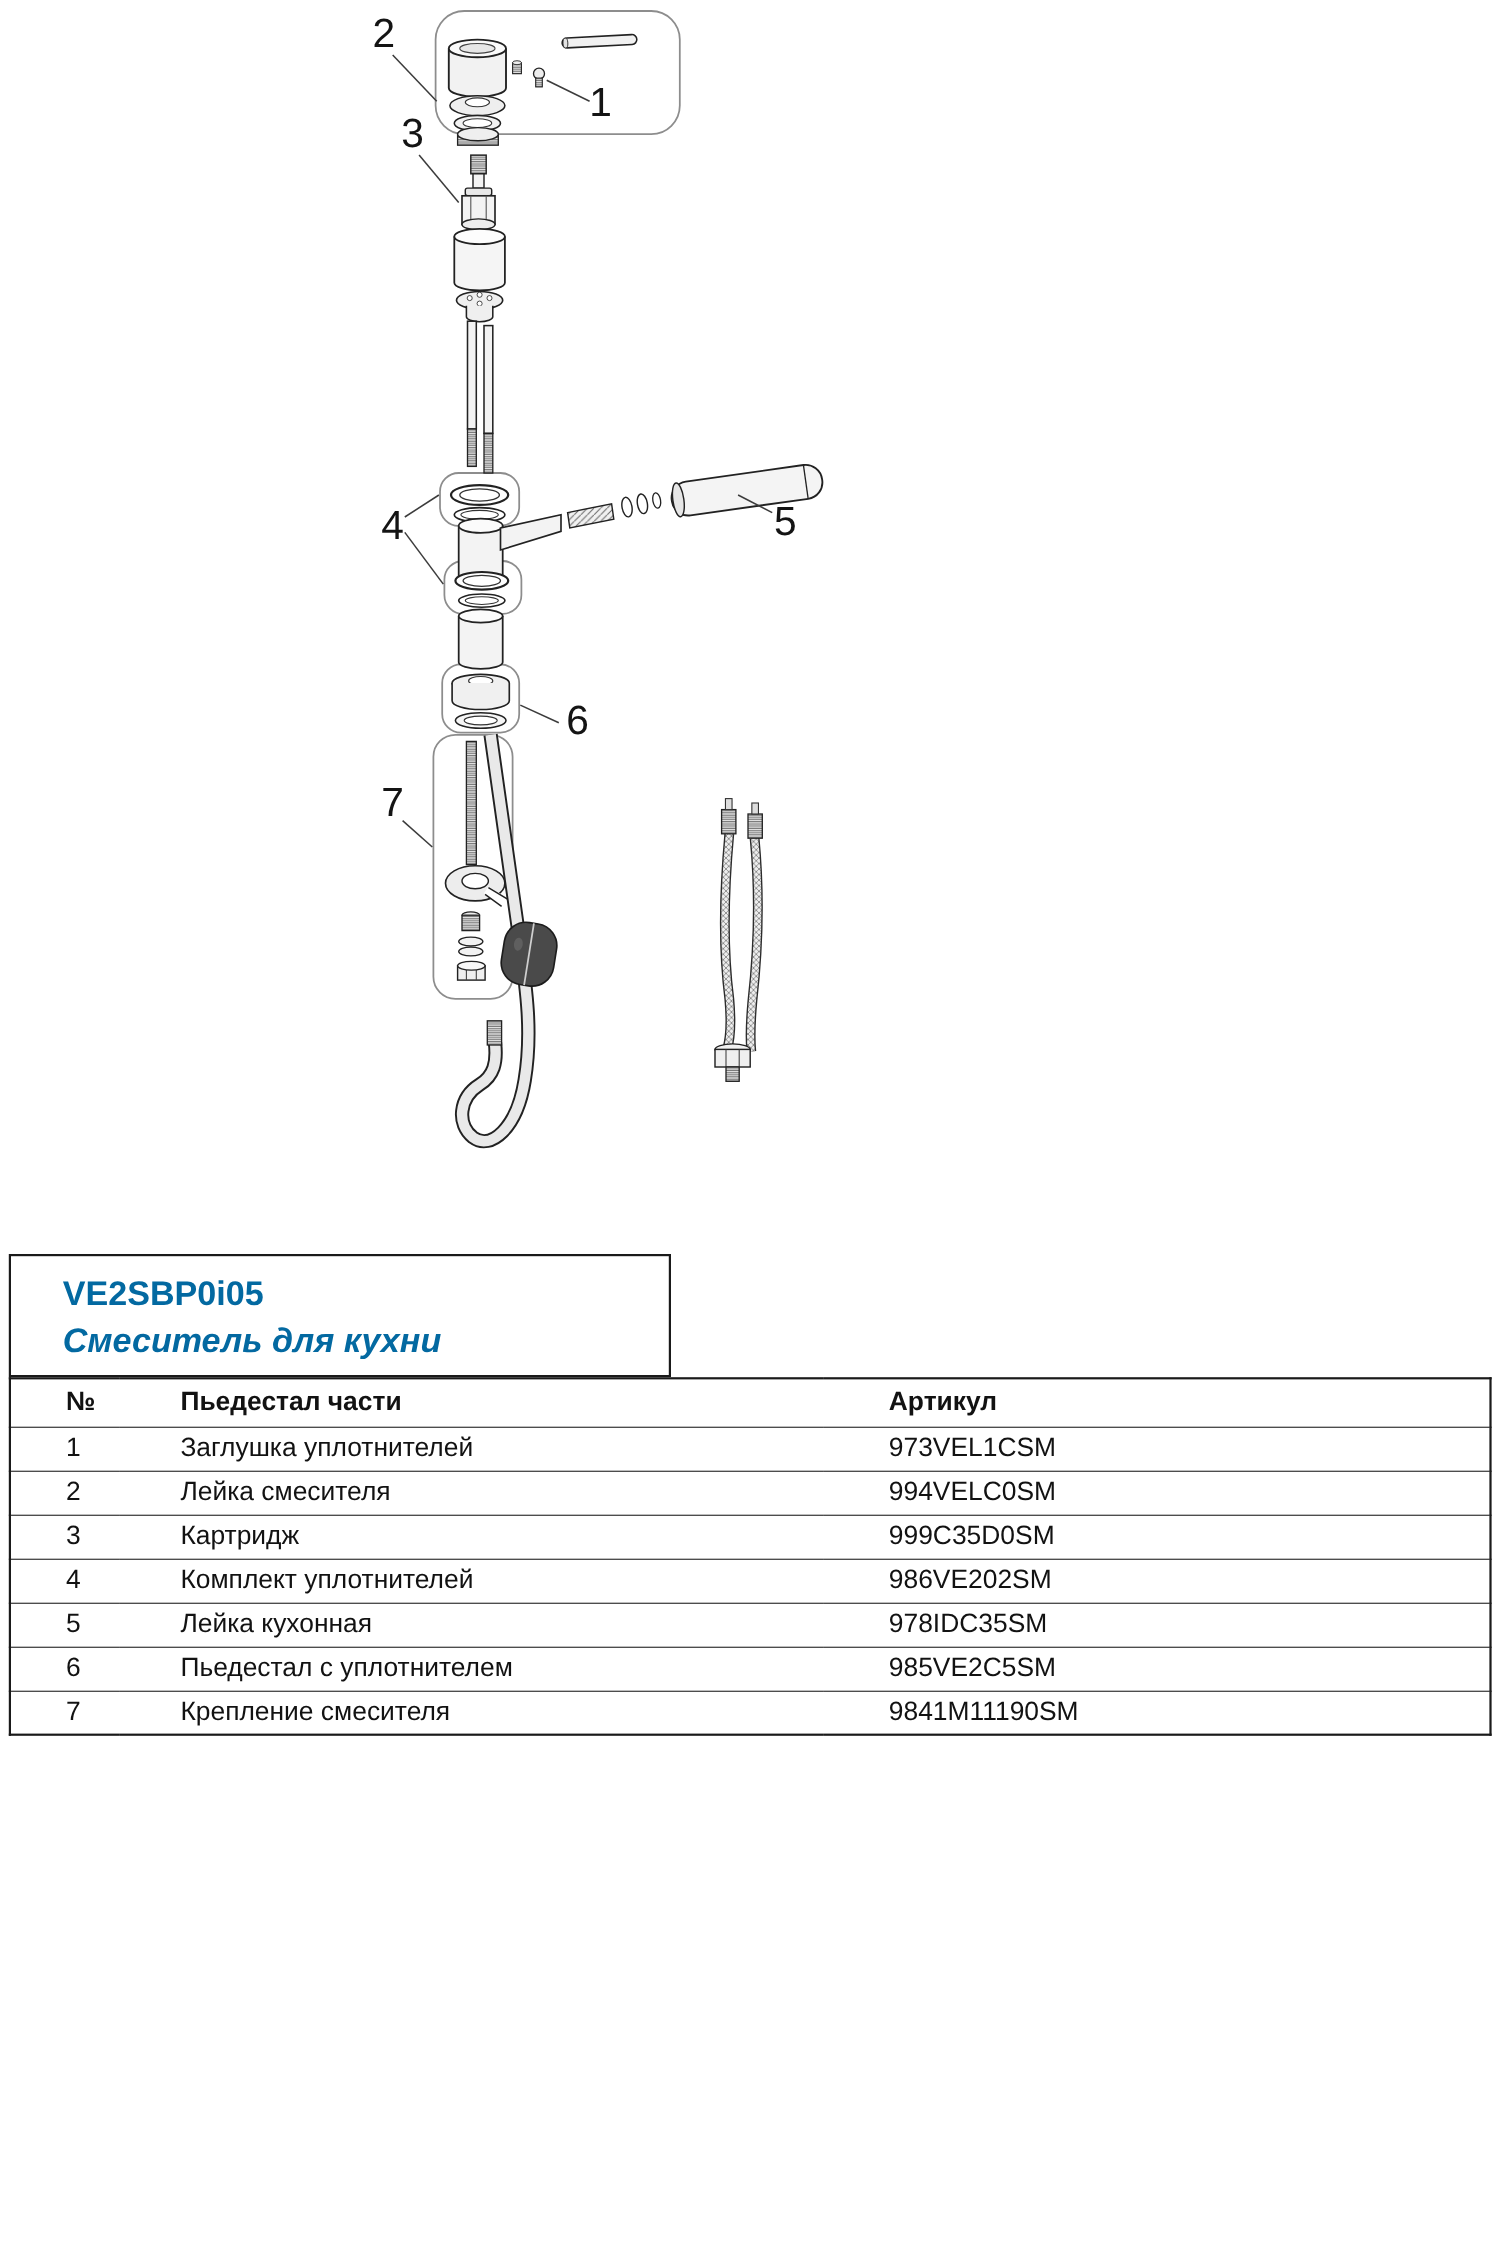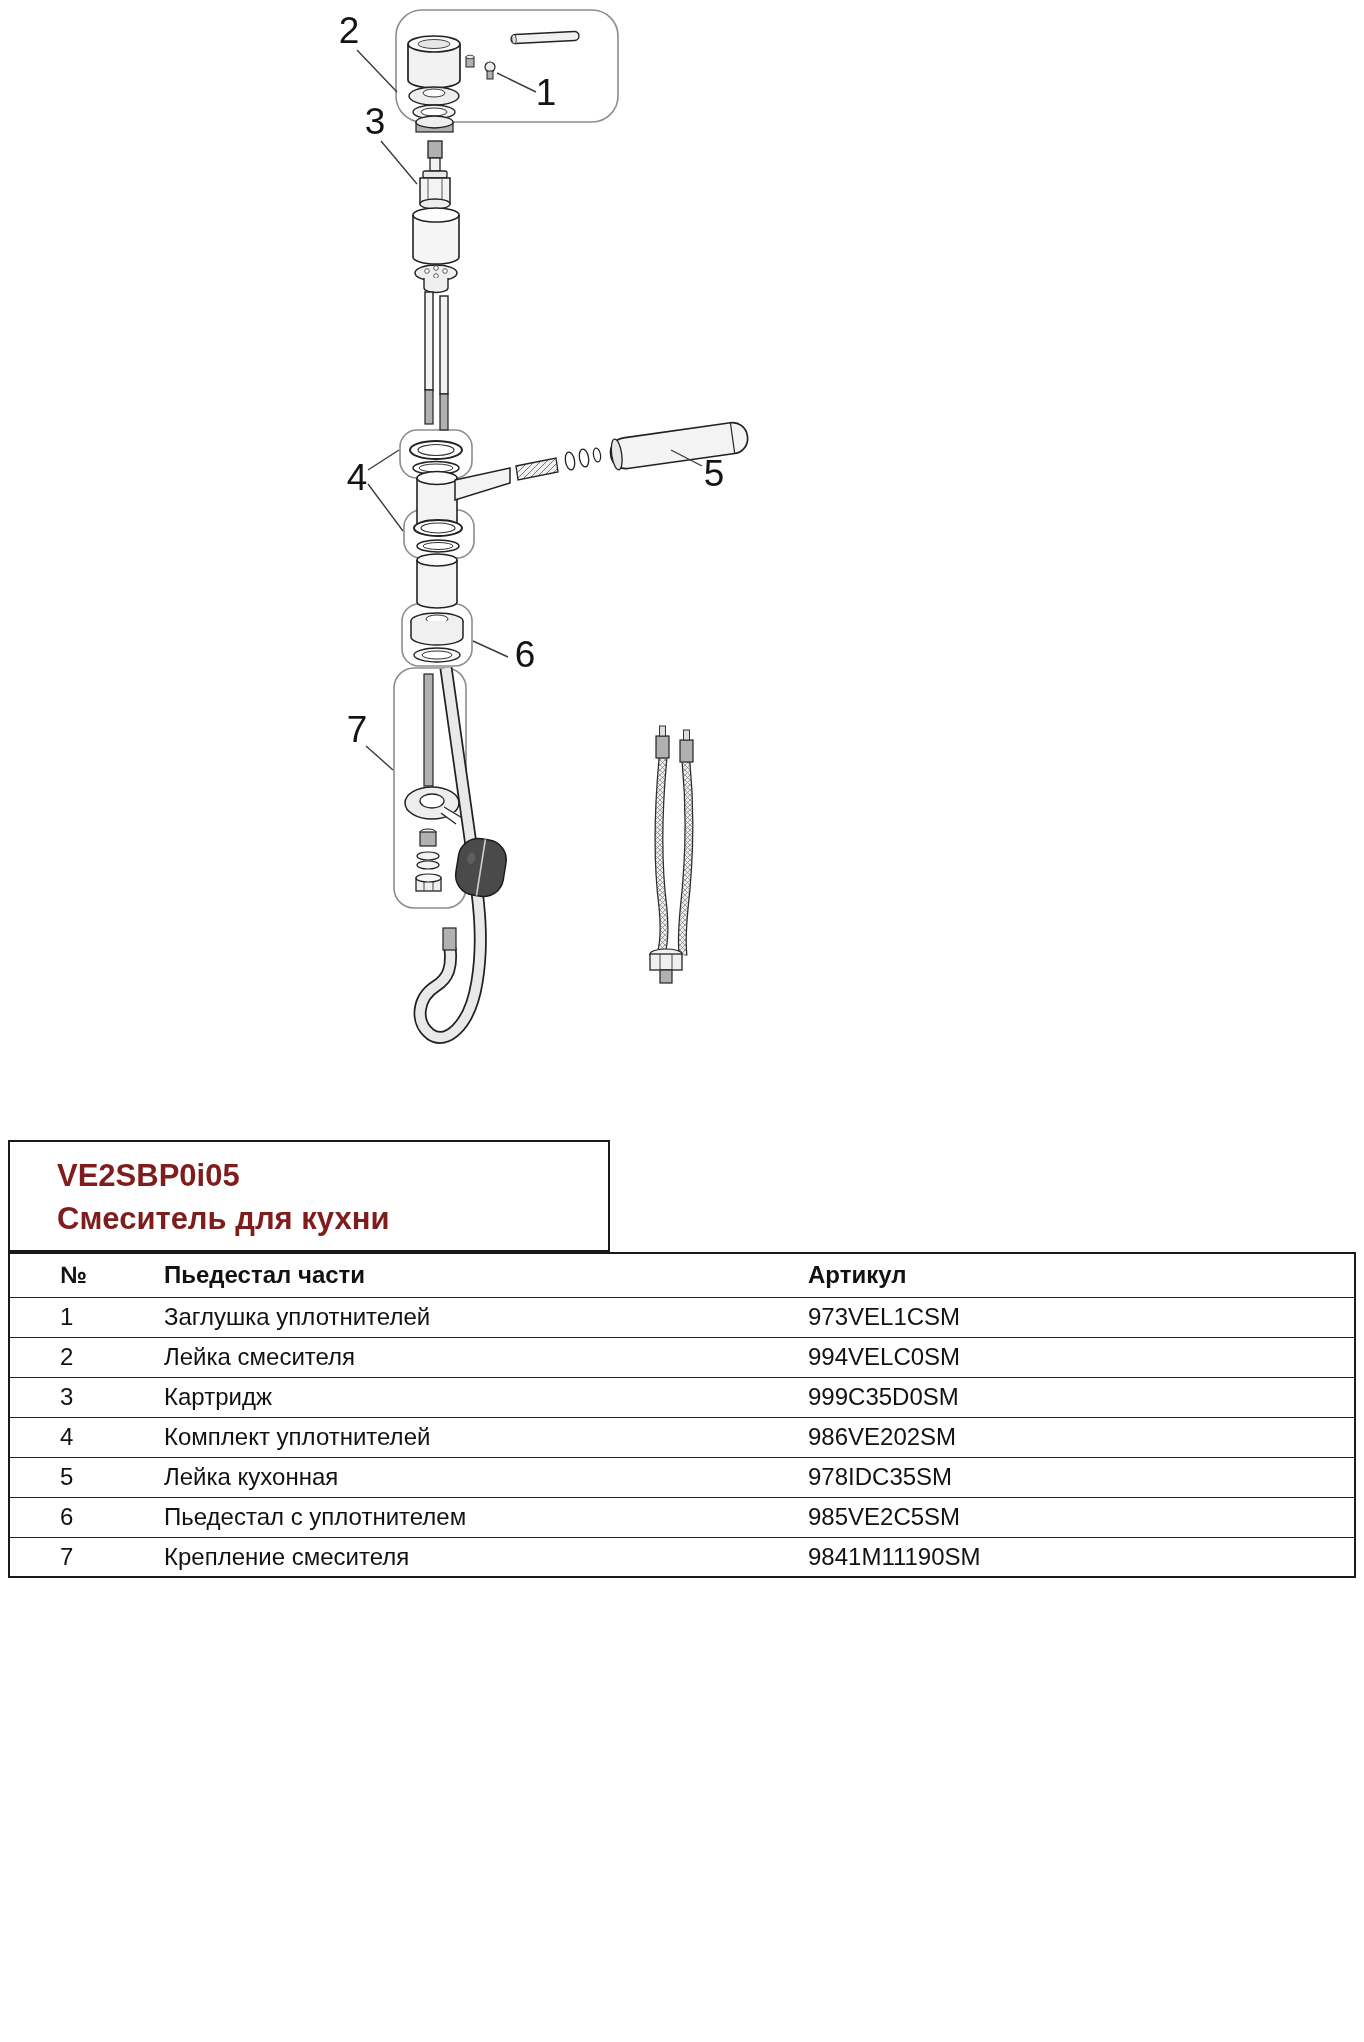--- a/index.html
+++ b/index.html
@@ -12,22 +12,22 @@
   .page { position:absolute; inset:0; background:#fff; }
   svg.diagram { position:absolute; top:0; left:0; }
 
   .title-block {
     position:absolute; left:8px; top:1140px;
     width:602px; height:112px;
     border:2px solid #1a1a1a;
     padding:16px 0 0 47px;
     background:#fff;
   }
-  .title-code, .title-name { font-size:31px; font-weight:bold; color:#7f1d1d; line-height:1.15; }
-  .title-name { margin-top:7px; }
+  .title-code, .title-name { font-size:31px; font-weight:bold; color:#0369a1; line-height:1.15; }
+  .title-name { margin-top:7px;font-style:italic; }
 
   table.parts-table {
     position:absolute; left:8px; top:1252px;
     width:1348px;
     border-collapse:collapse;
     border:2px solid #1a1a1a;
     font-size:24px; color:#121212;
     background:#fff;
     table-layout:fixed;
   }

